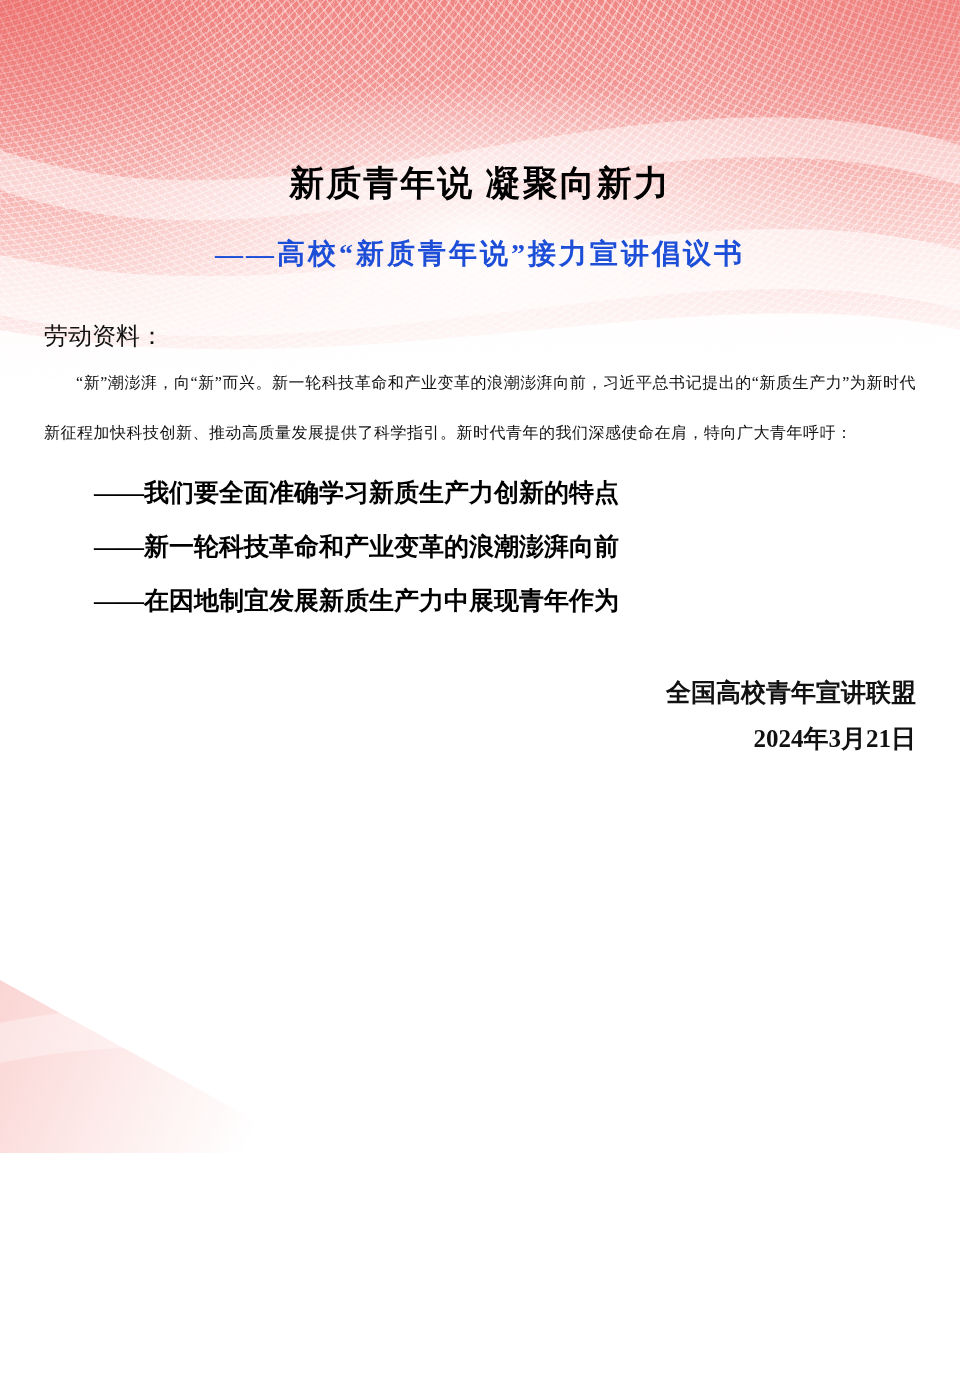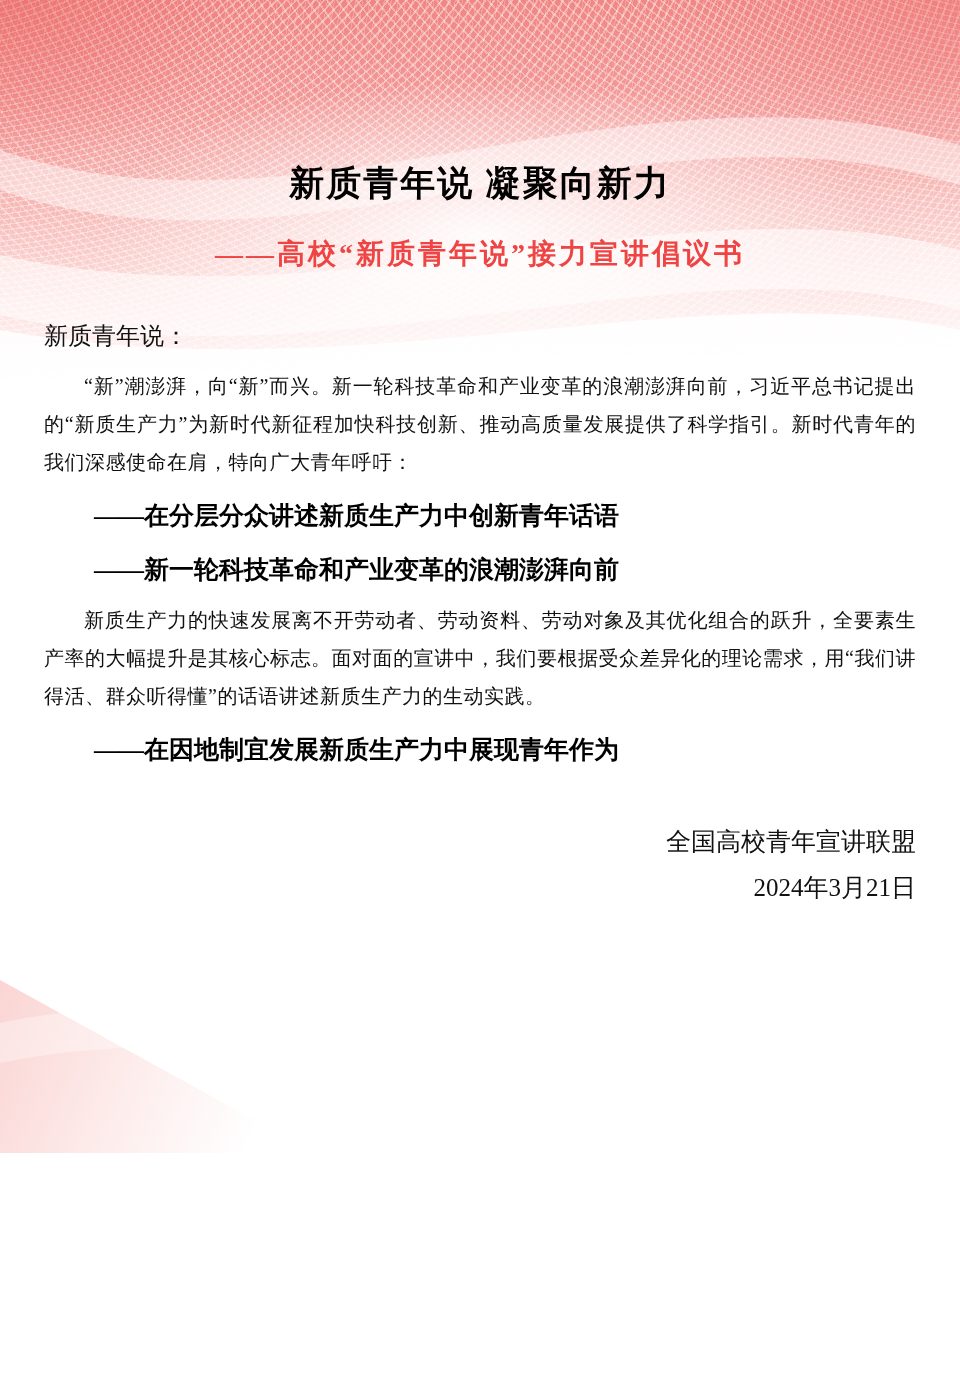--- a/index.html
+++ b/index.html
@@ -71,31 +71,31 @@
     font-size: 35px;
     letter-spacing: 2px;
     color: #000000;
   }
   .doc-subtitle {
     margin: 28px 0 0 0;
     text-align: center;
     font-weight: 700;
     font-size: 28px;
     letter-spacing: 3px;
-    color: #ef4444;
+    color: #1d4ed8;
   }
   .salutation {
     margin: 44px 0 0 0;
     font-size: 24px;
     line-height: 38px;
   }
   .para {
-    margin: 12px 0 0 0;
-    font-size: 20px;
-    line-height: 38px;
+    margin: 3px 0 0 0;
+    font-size: 16px;
+    line-height: 50px;
     text-indent: 2em;
     text-align: justify;
     letter-spacing: 0.5px;
   }
   .sec-heading {
     margin: 16px 0 0 0;
     font-size: 25px;
     line-height: 38px;
     font-weight: 700;
     text-indent: 2em;
@@ -103,21 +103,21 @@
   }
   .closing {
     margin-top: 52px;
   }
   .signoff {
     margin-top: 50px;
     text-align: right;
     font-size: 25px;
     line-height: 46px;
   }
-  .signoff p { margin: 0; }
+  .signoff p { margin: 0; font-weight: bold; }
 </style>
 </head>
 <body>
 
 <div class="page">
 
   <div class="bg-top">
     <svg viewBox="0 0 960 380" preserveAspectRatio="none">
       <path d="M0,150 C300,255 640,45 960,145 L960,185 C640,85 300,295 0,190 Z" fill="rgba(255,255,255,0.45)"></path>
       <path d="M0,255 C330,330 690,175 960,250 L960,310 C690,235 330,390 0,315 Z" fill="rgba(255,255,255,0.55)"></path>
@@ -134,28 +134,27 @@
       <path d="M0,230 C300,165 640,330 960,235 L960,275 C640,370 300,205 0,270 Z" fill="rgba(255,255,255,0.35)"></path>
     </svg>
   </div>
 
   <main class="content">
 
     <h1 class="doc-title">新质青年说 凝聚向新力</h1>
 
     <h2 class="doc-subtitle">——高校“新质青年说”接力宣讲倡议书</h2>
 
-    <p class="salutation">新质青年说：</p>
+    <p class="salutation">劳动资料：</p>
 
     <p class="para">“新”潮澎湃，向“新”而兴。新一轮科技革命和产业变革的浪潮澎湃向前，习近平总书记提出的“新质生产力”为新时代新征程加快科技创新、推动高质量发展提供了科学指引。新时代青年的我们深感使命在肩，特向广大青年呼吁：</p>
 
-    <h3 class="sec-heading">——在分层分众讲述新质生产力中创新青年话语</h3>
+    <h3 class="sec-heading">——我们要全面准确学习新质生产力创新的特点</h3>
 
     <h3 class="sec-heading">——新一轮科技革命和产业变革的浪潮澎湃向前</h3>
-    <p class="para">新质生产力的快速发展离不开劳动者、劳动资料、劳动对象及其优化组合的跃升，全要素生产率的大幅提升是其核心标志。面对面的宣讲中，我们要根据受众差异化的理论需求，用“我们讲得活、群众听得懂”的话语讲述新质生产力的生动实践。</p>
 
     <h3 class="sec-heading">——在因地制宜发展新质生产力中展现青年作为</h3>
 
 
     <div class="signoff">
       <p>全国高校青年宣讲联盟</p>
       <p>2024年3月21日</p>
     </div>
 
   </main>

